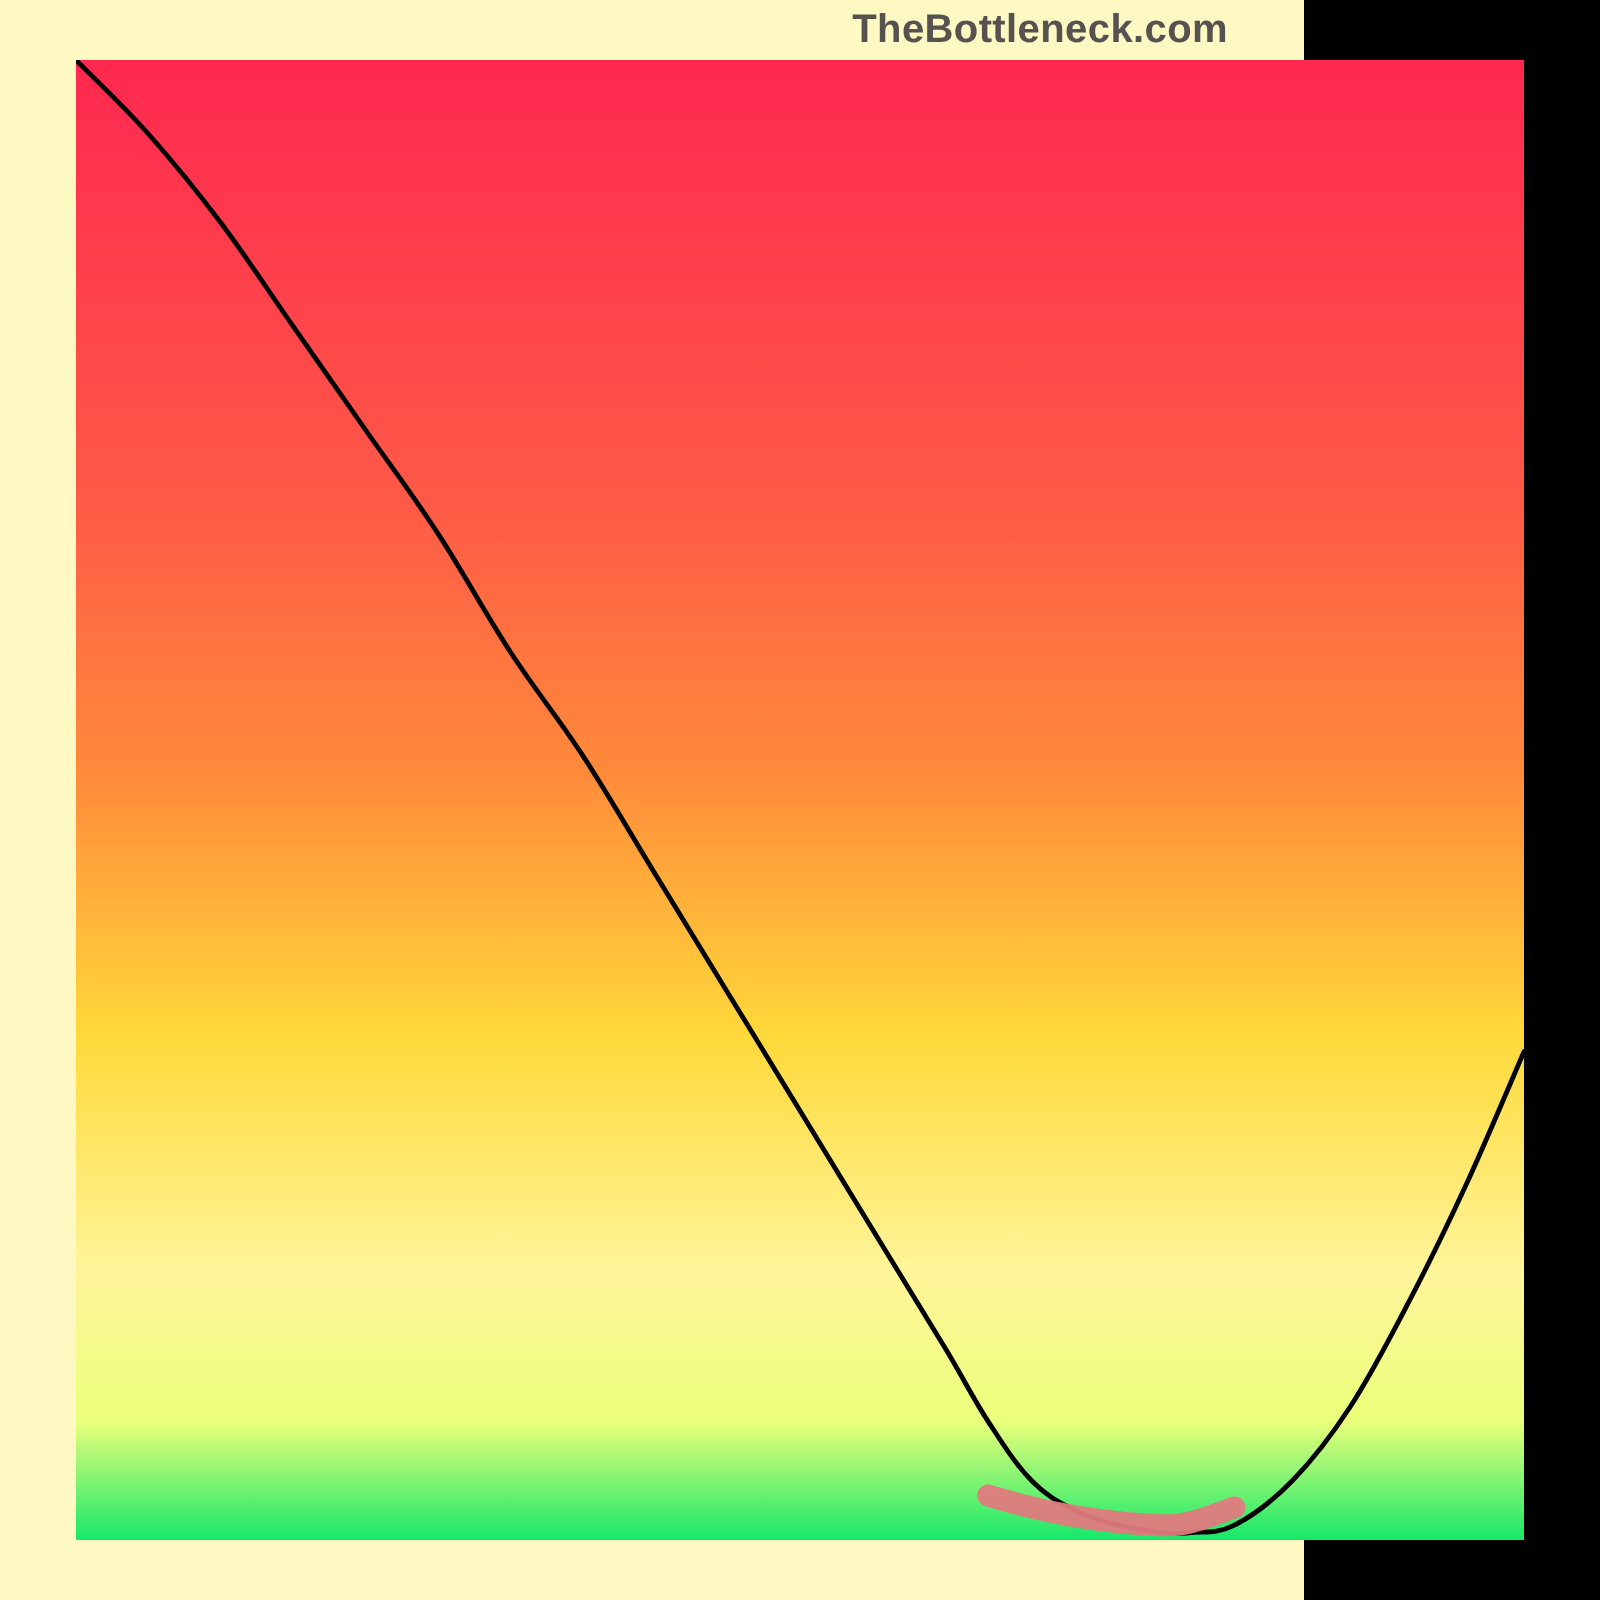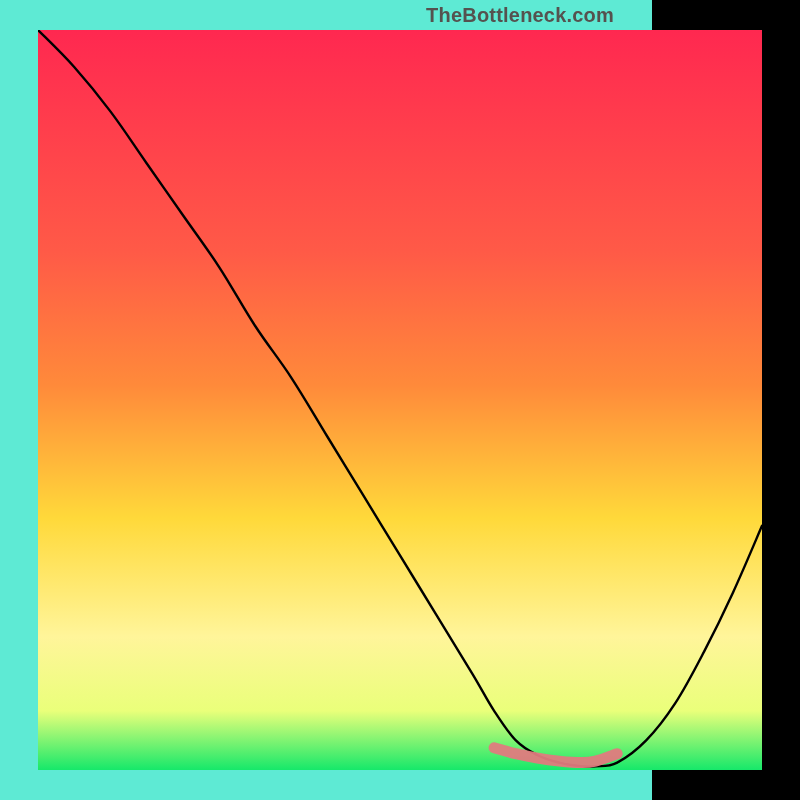--- a/index.html
+++ b/index.html
@@ -9,21 +9,21 @@
     height: 800px;
     background: #000;
     overflow: hidden;
   }
   .frame {
     position: absolute;
     left: 0;
     top: 0;
     width: 652px;
     height: 800px;
-    background: #5eead4;
+    background: #fef9c3;
   }
   .plot {
     position: absolute;
     box-sizing: border-box;
   }
   .watermark {
     position: absolute;
     font-family: Arial, Helvetica, sans-serif;
     color: #55524f;
     font-weight: 600;

